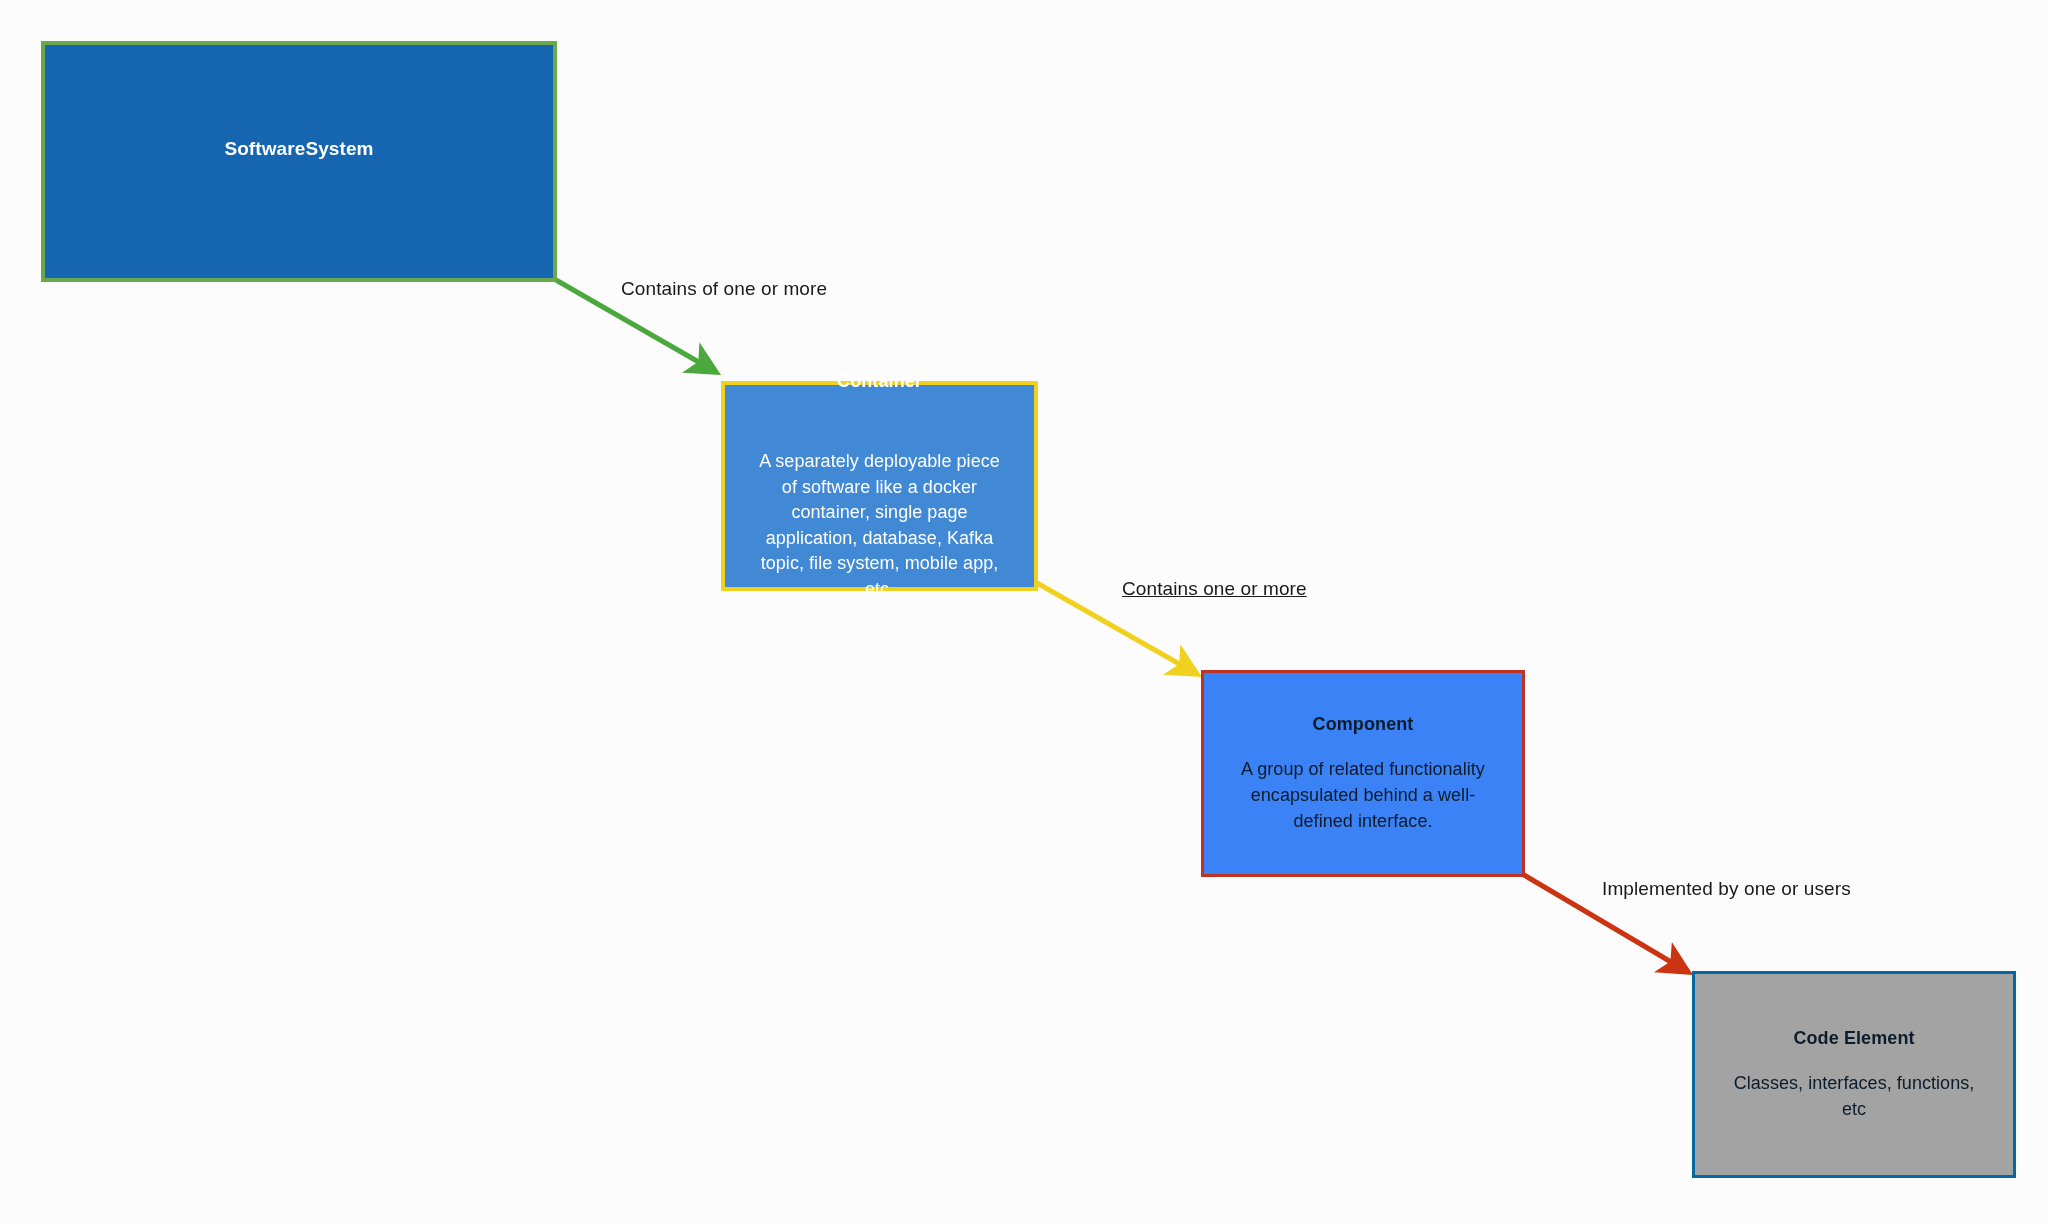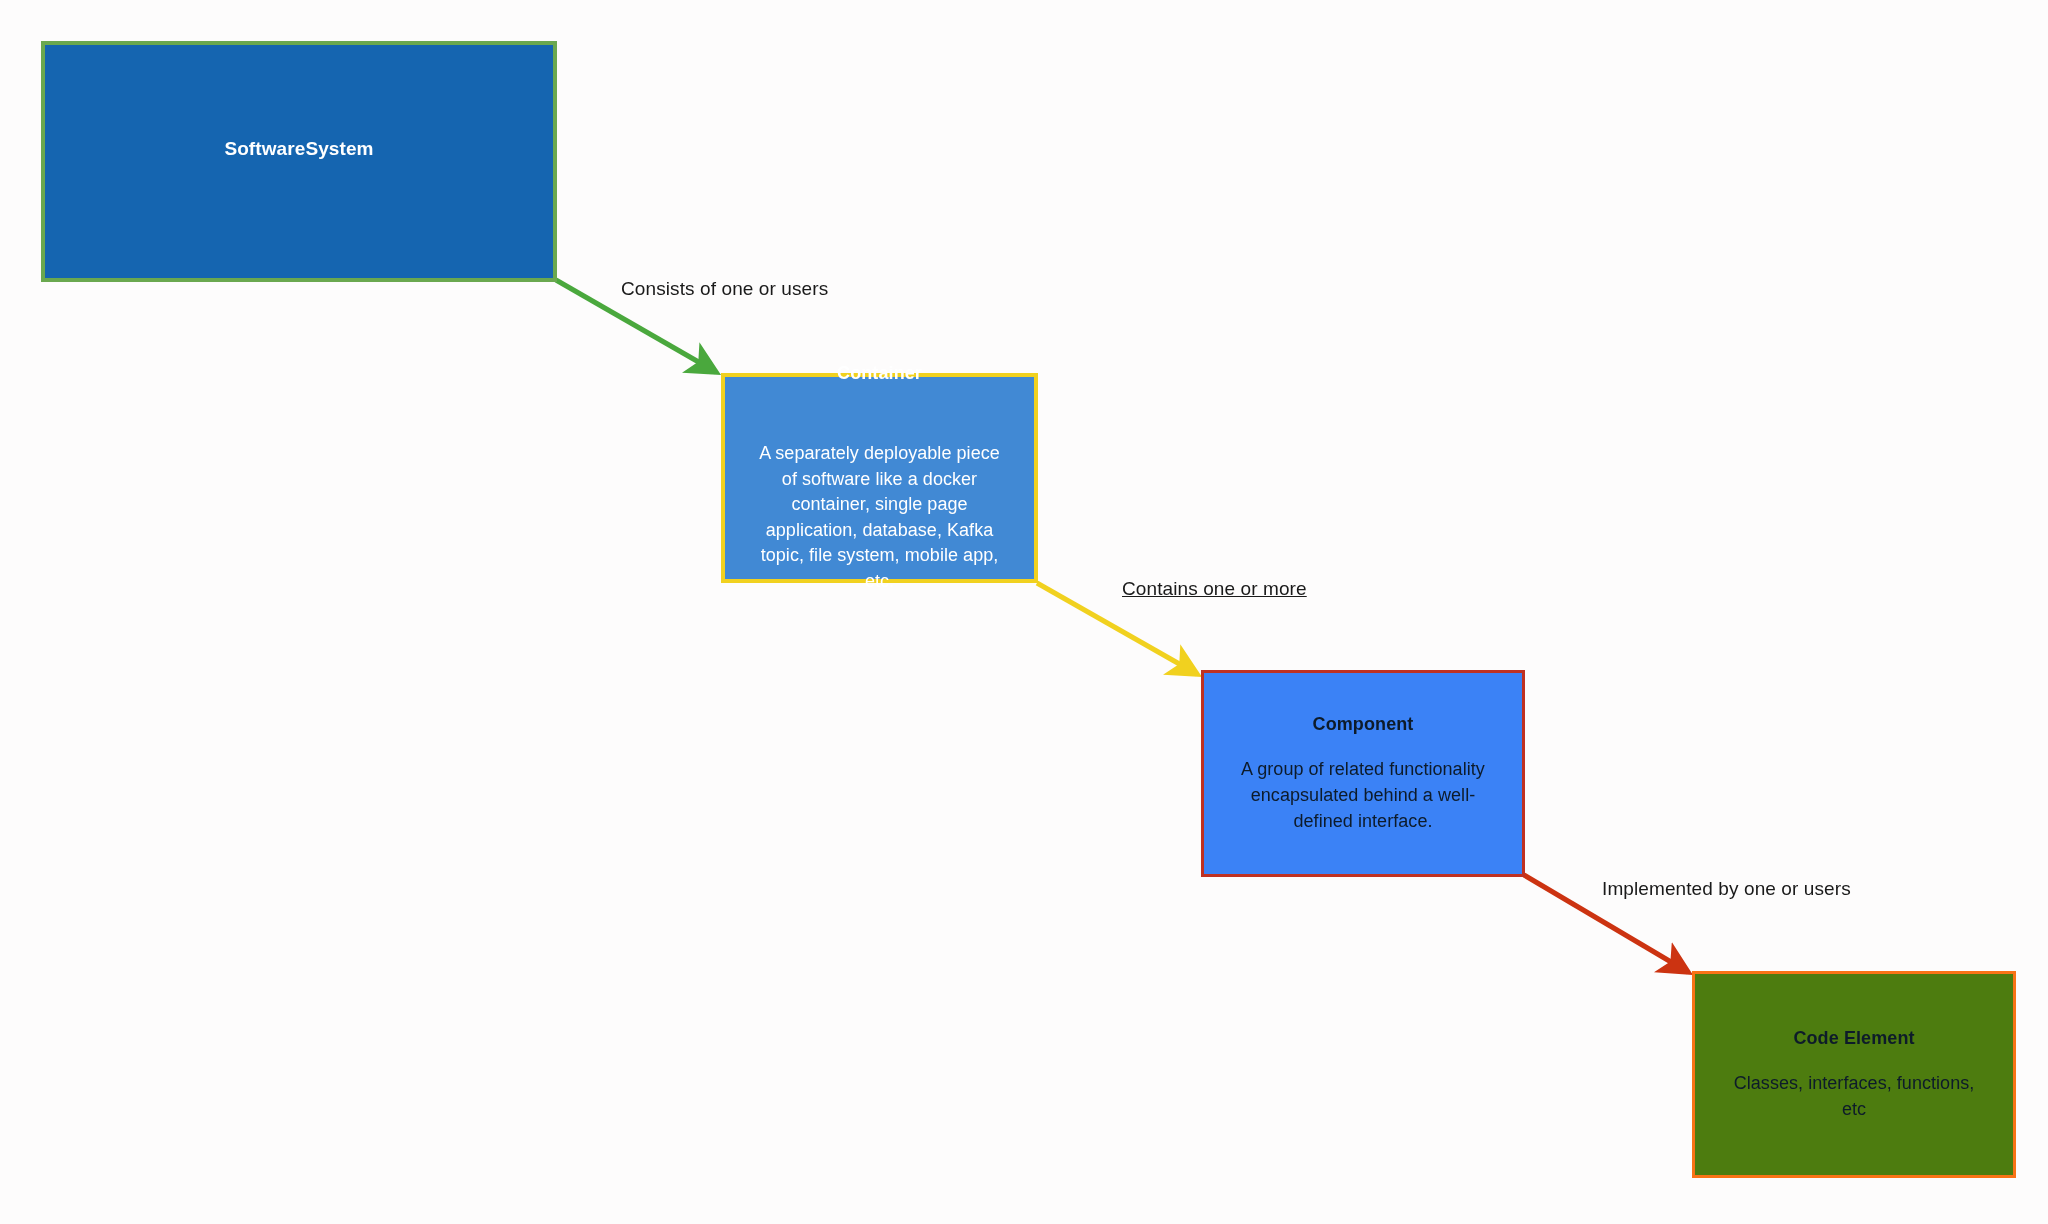--- a/index.html
+++ b/index.html
@@ -63,21 +63,21 @@
     height: 241px;
     background: #1565b0;
     border: 4px solid #6aa84f;
     color: #ffffff;
   }
   #node-software-system .node-desc { max-width: 480px; }
 
   
   #node-container {
     left: 721px;
-    top: 373px;
+    top: 381px;
     width: 317px;
     height: 210px;
     background: #4189d4;
     border: 4px solid #f1d11f;
     color: #ffffff;
   }
   #node-container .node-title { font-size: 18px; }
   #node-container .node-desc  { font-size: 18px; margin-top: 37px; }
   #node-container .node-spacer { height: 20px; }
 
@@ -94,22 +94,22 @@
   #node-component .node-title { font-size: 18px; }
   #node-component .node-desc  { font-size: 18px; }
   #node-component .node-spacer { height: 22px; }
 
   
   #node-code-element {
     left: 1692px;
     top: 971px;
     width: 324px;
     height: 207px;
-    background: #4d7c0f;
-    border: 3px solid #f97316;
+    background: #a3a3a3;
+    border: 3px solid #0369a1;
     color: #0d1b2a;
   }
   #node-code-element .node-title { font-size: 18px; }
   #node-code-element .node-desc  { font-size: 18px; }
   #node-code-element .node-spacer { height: 22px; }
 
   .edge-label {
     position: absolute;
     font-size: 19px;
     color: #1a1a1a;
@@ -161,19 +161,19 @@
     <div class="node-spacer"></div>
     <div class="node-desc">A group of related functionality encapsulated behind a well-defined interface.</div>
   </div>
 
   <div class="node" id="node-code-element">
     <div class="node-title">Code Element</div>
     <div class="node-spacer"></div>
     <div class="node-desc">Classes, interfaces, functions, etc</div>
   </div>
 
-  <div class="edge-label" id="edge-label-consists">Consists of one or users</div>
+  <div class="edge-label" id="edge-label-consists">Contains of one or more</div>
 
   <div class="edge-label" id="edge-label-contains">Contains one or more</div>
 
   <div class="edge-label" id="edge-label-implemented">Implemented by one or users</div>
 
 </div>
 
 </body></html>

